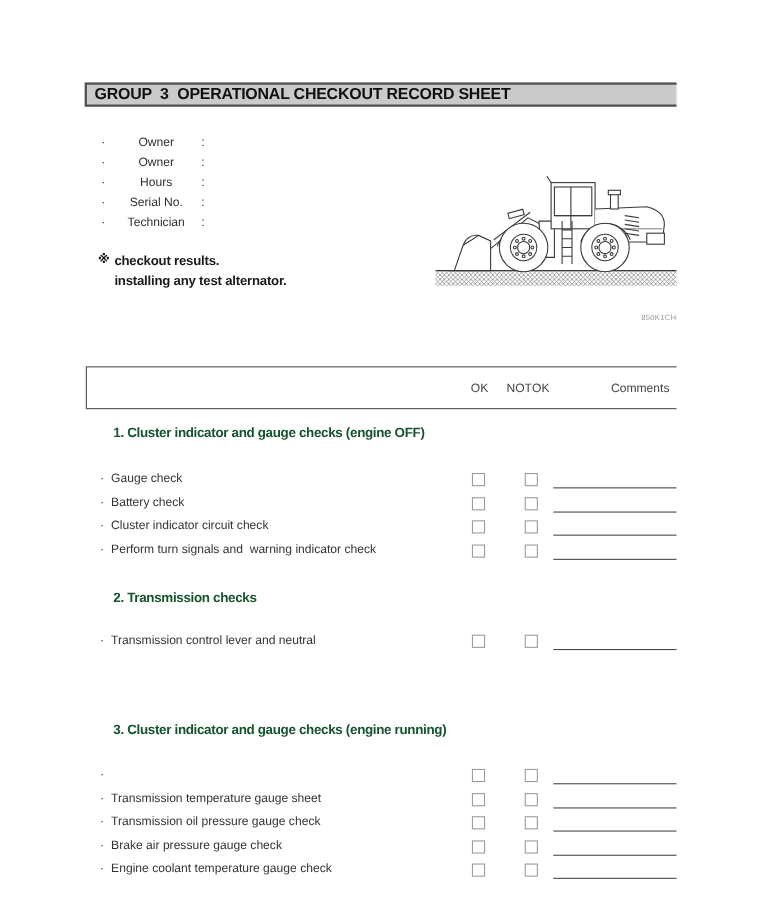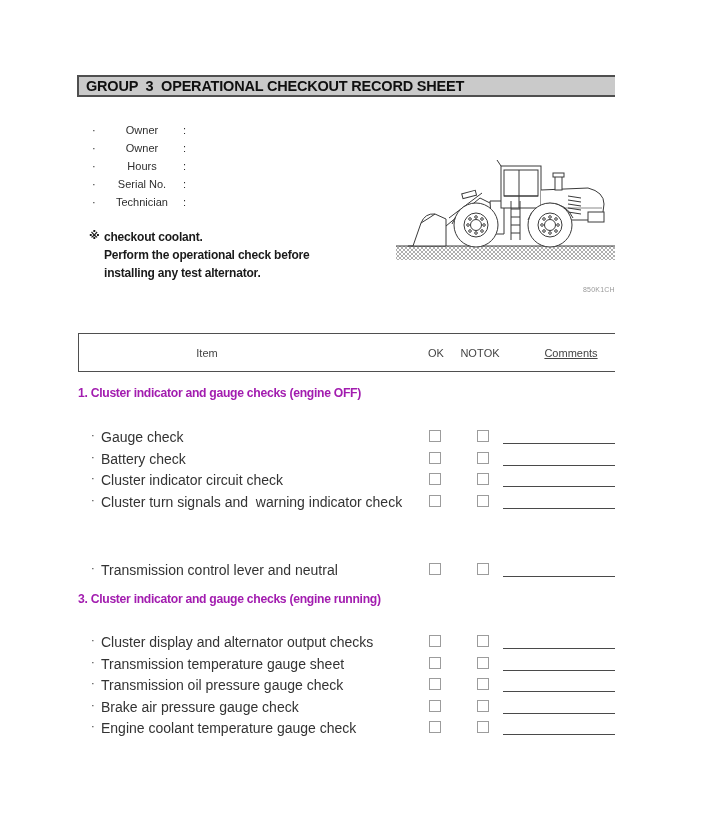--- a/index.html
+++ b/index.html
@@ -41,32 +41,32 @@
   
   .tbl-head {
     position:absolute; left:78px; top:333px; width:546px; height:39px;
     border:1px solid #4f4f4f; box-sizing:border-box; background:#fff;
     font-size:11px; color:#444;
   }
   .th { position:absolute; top:0; height:37px; display:flex; align-items:center; justify-content:center; text-align:center; }
   .th-item { left:0; width:256px; }
   .th-ok { left:337px; width:40px; }
   .th-notok { left:381px; width:40px; flex-direction:row; line-height:14px; }
-  .th-comments { left:447px; width:90px;text-decoration:underline; }
+  .th-comments { left:458px; width:90px; }
 
   
   .sec { position:absolute; left:0; width:701px; }
   .sec-title {
-    margin-left:78px; font-weight:bold; font-size:12.2px; color:#a21caf;
+    margin-left:103px; font-weight:bold; font-size:12.2px; color:#14532d;
     letter-spacing:-0.3px;
   }
   .rows { position:relative; }
   .row { position:relative; height:21.5px; }
   .bullet { position:absolute; left:91px; top:3px; font-size:11px; color:#333; }
-  .item-label { position:absolute; left:101px; top:3px; font-size:14px; color:#333; white-space:pre; }
+  .item-label { position:absolute; left:101px; top:3px; font-size:11px; color:#333; white-space:pre; }
   .cb { position:absolute; top:4px; width:10px; height:10px; border:1px solid #9c9c9c; background:#fff; }
   .cb-ok { left:429px; }
   .cb-nok { left:477px; }
   .cline { position:absolute; left:503px; top:17px; width:120px; height:0; border-top:1.4px solid #4a4a4a; }
 
   .rows-1 { margin-top:26px; }
   .rows-2 { margin-top:23px; }
   .rows-3 { margin-top:25px; }
 </style>
 </head>
@@ -107,22 +107,21 @@
       <span class="info-bullet">·</span>
       <span class="info-label">Technician</span>
       <span class="info-colon">:</span>
       <span class="info-value"></span>
     </div>
   </div>
 
   <div class="note-block">
     <div class="note-marker">※</div>
     <div class="note-lines">
-      <div>checkout coolant.</div>
-      <div>Perform the operational check before</div>
+      <div>checkout results.</div>
       <div>installing any test alternator.</div>
     </div>
   </div>
 
   <div class="figure">
     <svg width="232" height="120" viewBox="0 0 232 120" fill="none" stroke="#3a3a3a" stroke-width="1">
       <defs>
         <pattern id="hatch" width="4" height="4" patternUnits="userSpaceOnUse">
           <path d="M0,4 L4,0 M0,0 L4,4" stroke="#787878" stroke-width="0.6"></path>
         </pattern>
@@ -183,21 +182,20 @@
         <circle cx="150" cy="79" r="1.3"></circle>
       <circle cx="164" cy="73" r="1.3"></circle>
         <circle cx="164" cy="85" r="1.3"></circle>
         <circle cx="152" cy="85" r="1.3"></circle>
         <circle cx="152" cy="73" r="1.3"></circle>
     </svg>
   </div>
   <div class="figure-code">850K1CH01</div>
 
   <div class="tbl-head">
-    <div class="th th-item">Item</div>
     <div class="th th-ok">OK</div>
     <div class="th th-notok">
       <span>NOT</span>
       <span>OK</span>
     </div>
     <div class="th th-comments">Comments</div>
   </div>
 
   <div class="sec" style="top:386px">
     <div class="sec-title">1. Cluster indicator and gauge checks (engine OFF)</div>
@@ -218,46 +216,46 @@
       </div>
       <div class="row">
         <span class="bullet">·</span>
         <span class="item-label">Cluster indicator circuit check</span>
         <span class="cb cb-ok"></span>
         <span class="cb cb-nok"></span>
         <span class="cline"></span>
       </div>
       <div class="row">
         <span class="bullet">·</span>
-        <span class="item-label">Cluster turn signals and  warning indicator check</span>
+        <span class="item-label">Perform turn signals and  warning indicator check</span>
         <span class="cb cb-ok"></span>
         <span class="cb cb-nok"></span>
         <span class="cline"></span>
       </div>
     </div>
   </div>
 
   <div class="sec" style="top:536px">
+    <div class="sec-title">2. Transmission checks</div>
     <div class="rows rows-2">
       <div class="row">
         <span class="bullet">·</span>
         <span class="item-label">Transmission control lever and neutral</span>
         <span class="cb cb-ok"></span>
         <span class="cb cb-nok"></span>
         <span class="cline"></span>
       </div>
     </div>
   </div>
 
-  <div class="sec" style="top:592px">
+  <div class="sec" style="top:656px">
     <div class="sec-title">3. Cluster indicator and gauge checks (engine running)</div>
     <div class="rows rows-3">
       <div class="row">
         <span class="bullet">·</span>
-        <span class="item-label">Cluster display and alternator output checks</span>
         <span class="cb cb-ok"></span>
         <span class="cb cb-nok"></span>
         <span class="cline"></span>
       </div>
       <div class="row">
         <span class="bullet">·</span>
         <span class="item-label">Transmission temperature gauge sheet</span>
         <span class="cb cb-ok"></span>
         <span class="cb cb-nok"></span>
         <span class="cline"></span>

